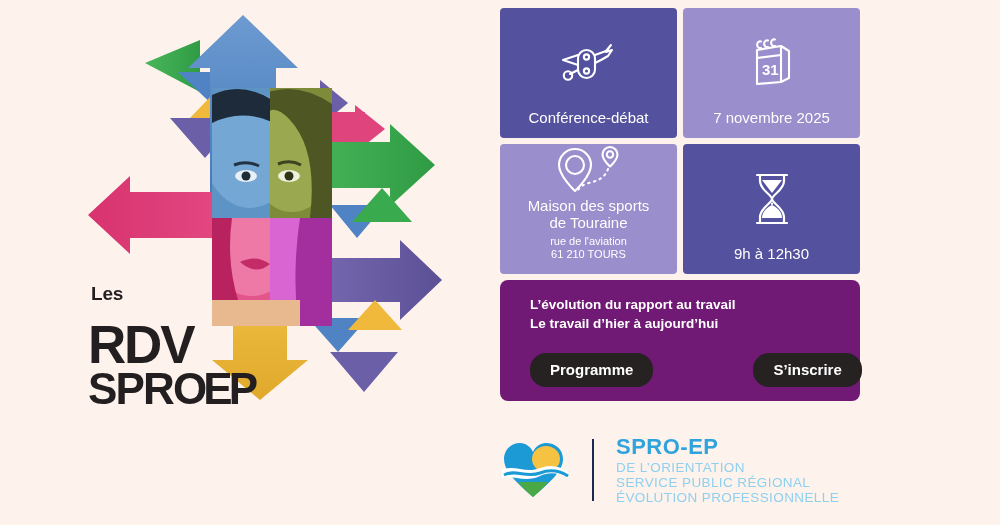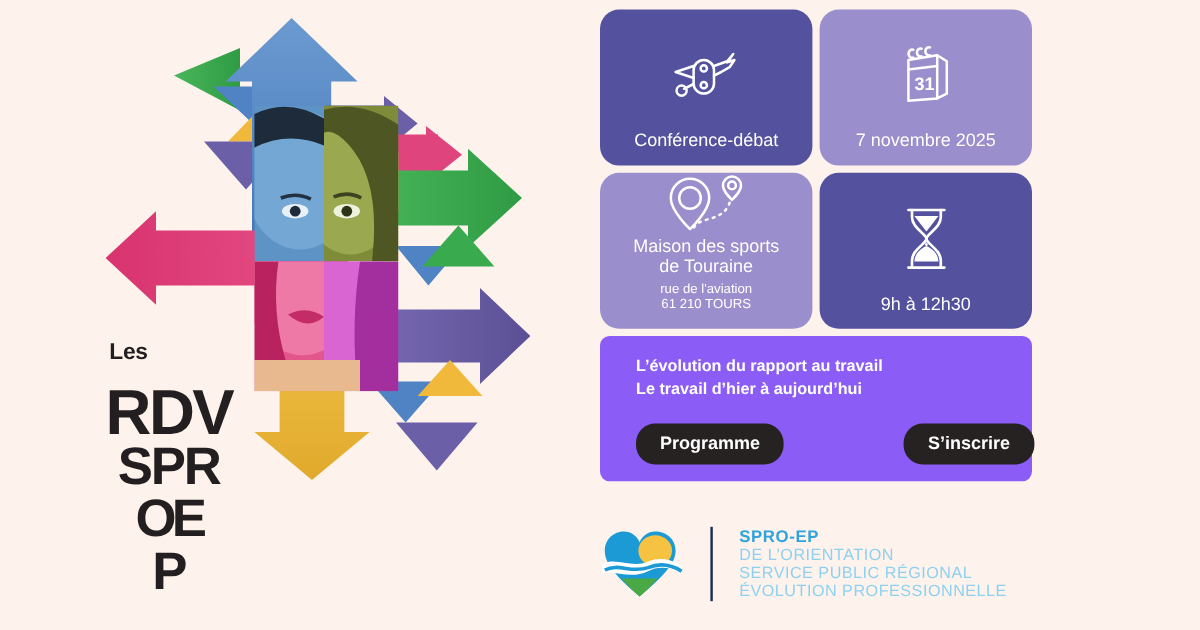--- a/index.html
+++ b/index.html
@@ -22,53 +22,53 @@
   .brand-les {
     font-size: 19px; font-weight: 700; letter-spacing: -.2px;
     margin-left: 3px; margin-bottom: 15px;
   }
   .brand-rdv {
     font-size: 53px; font-weight: 700; letter-spacing: -2.2px;
     margin-bottom: -4px;
   }
   .brand-spro {
     font-size: 44px; font-weight: 700; letter-spacing: -1.8px;
-    display: flex; align-items: center; flex-direction: column;
+    display: flex; align-items: center;
   }
   .brand-spro .oe { letter-spacing: -4px; }
 
   
   .tiles {
     position: absolute; left: 500px; top: 8px;
     width: 360px; height: 372px;
     display: grid;
     grid-template-columns: 1fr 1fr;
     grid-template-rows: 130px 130px 1fr;
     gap: 6px;
   }
   .tile {
-    border-radius: 16px;
+    border-radius: 4px;
     display: flex; flex-direction: column;
     align-items: center; justify-content: flex-end;
     padding: 10px 8px 12px;
     text-align: center;
     color: #ffffff;
   }
   .tile-dark  { background: #54519e; }
   .tile-light { background: #9a8fcc; }
   .tile-icon { flex: 1; display: flex; align-items: center; justify-content: center; }
   .tile-title {
     font-size: 15px; font-weight: 400; line-height: 1.15;
     text-shadow: 0 0 1px rgba(0,0,0,.08);
   }
   .tile-sub { font-size: 11px; font-weight: 400; line-height: 1.25; margin-top: 3px; }
 
   .tile-cta {
     grid-column: 1 / span 2;
-    background: #8b5cf6;
+    background: #701a75;
     border-radius: 8px;
     display: block;
     padding: 16px 30px 14px;
     text-align: left;
   }
   .cta-lines { font-size: 13.5px; font-weight: 700; line-height: 1.38; color: #fff; }
   .cta-buttons { margin-top: 20px; display: flex; gap: 100px; }
   .btn {
     background: #262221; color: #ffffff;
     border: none; border-radius: 16px;
@@ -87,21 +87,21 @@
   .region-logo { display: flex; align-items: center; gap: 6px; }
   .region-words {
     color: #1b2a53; line-height: 1.02; text-align: left;
   }
   .rw1 { font-size: 15px; font-weight: 700; letter-spacing: .2px; }
   .rw2 { font-size: 20px; font-weight: 700; letter-spacing: .1px; }
   .rw3 { font-size: 20px; font-weight: 700; letter-spacing: .1px; }
   .divider { width: 2px; height: 62px; background: #1b2a53; }
   .spro-block { line-height: 1.12; }
   .spro-title {
-    color: #2fa3dc; font-size: 14px; font-weight: 700; letter-spacing: .5px;
+    color: #2fa3dc; font-size: 22px; font-weight: 700; letter-spacing: .5px;
   }
   .spro-line {
     color: #8fd0ef; font-size: 13.5px; font-weight: 400; letter-spacing: .4px;
   }
 </style>
 </head>
 <body>
 
 <div class="page">
 

